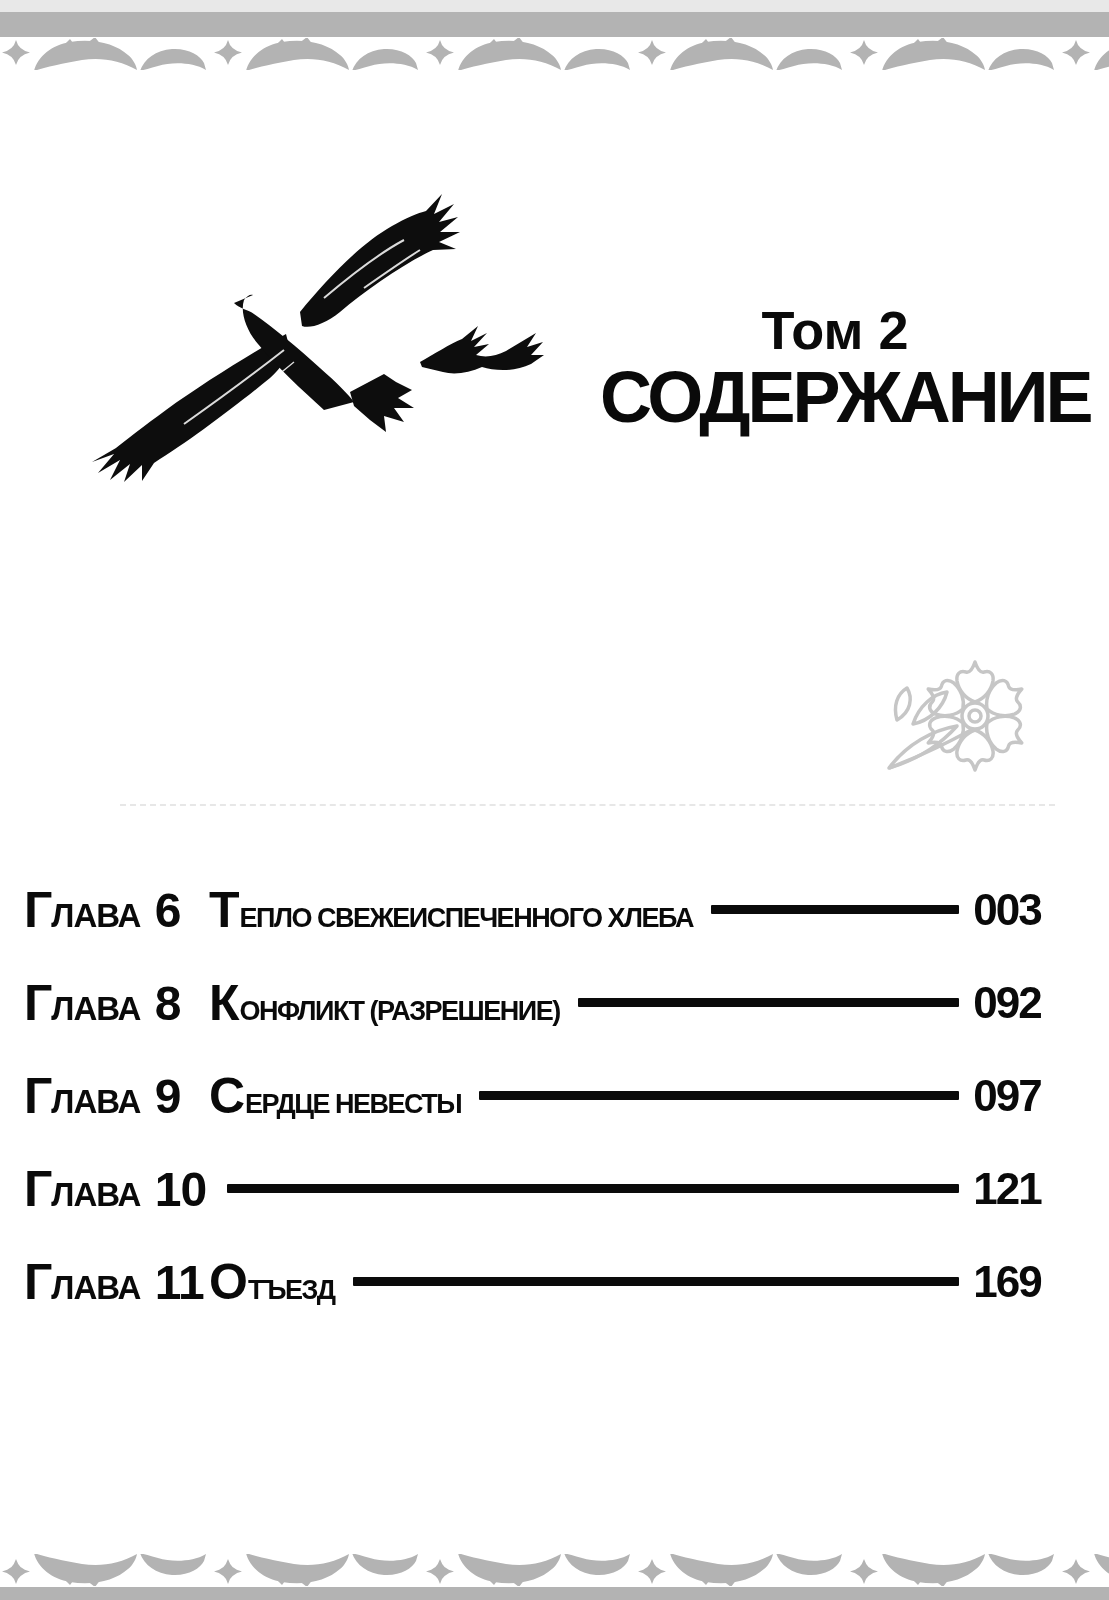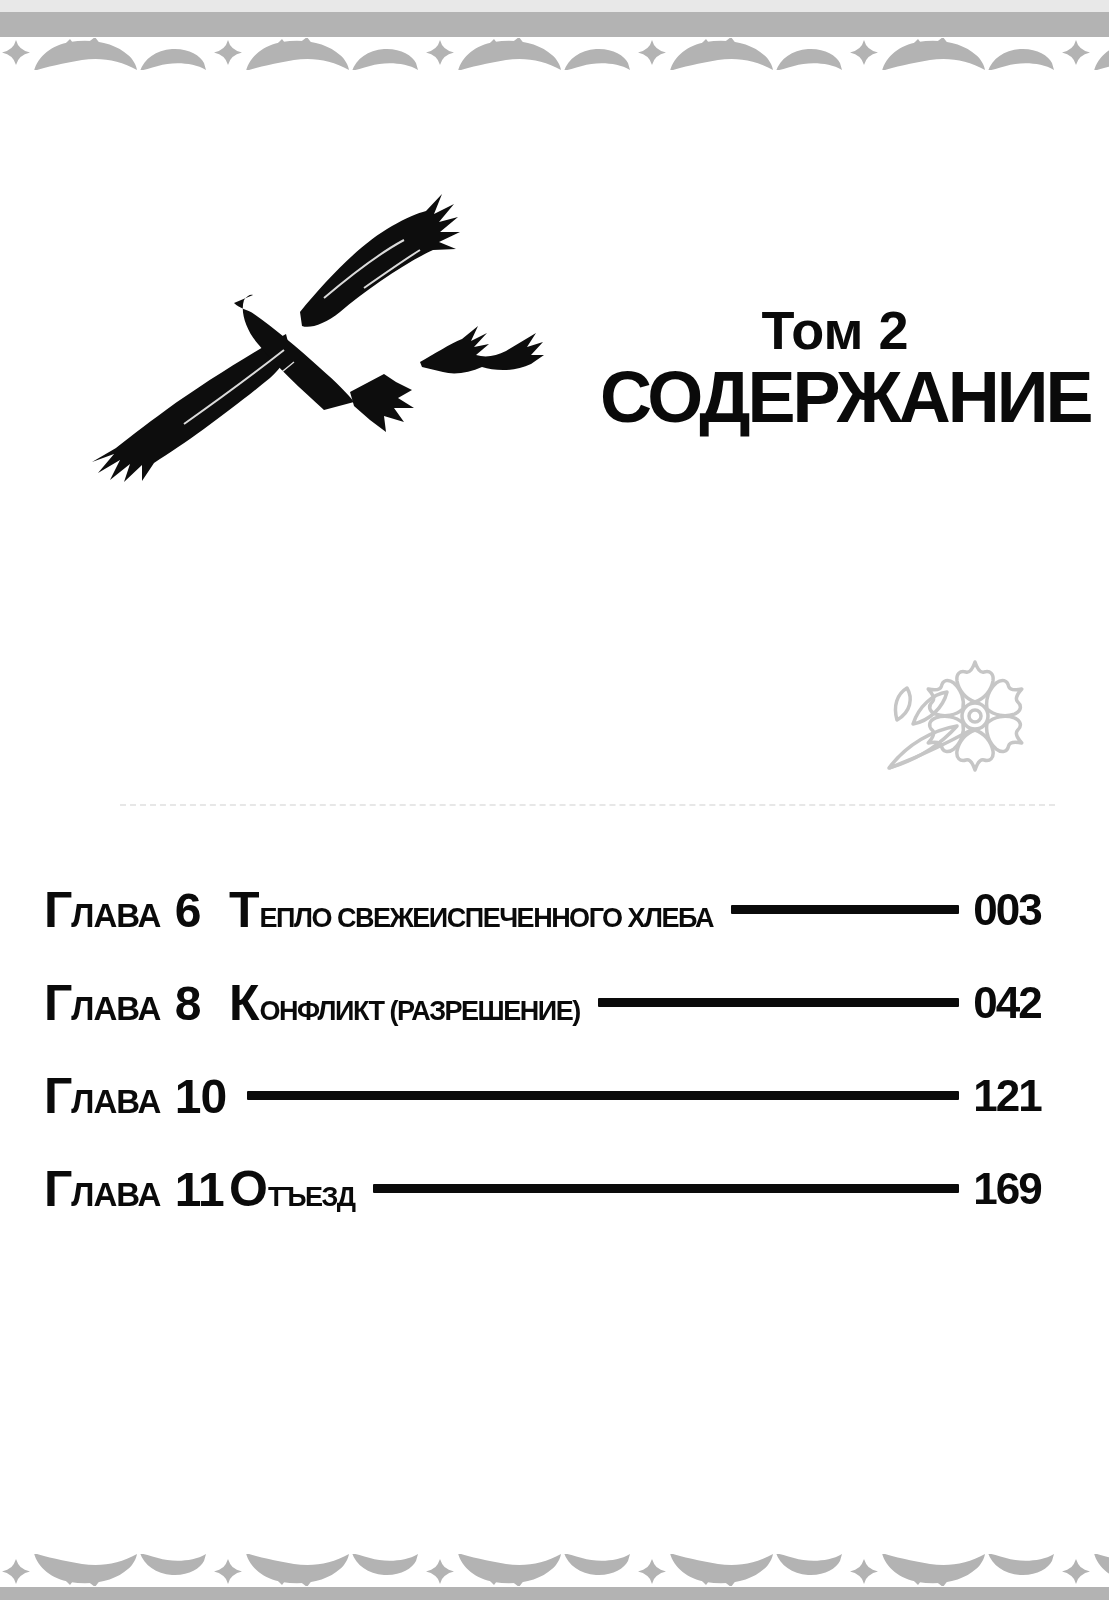--- a/index.html
+++ b/index.html
@@ -27,21 +27,21 @@
   .flower{position:absolute;left:855px;top:632px;width:195px;height:165px;}
   
   .faintline{
     position:absolute;left:120px;top:792px;width:935px;height:0;
     border-top:2px dashed #e7e7e7;
   }
   
   .toc{position:absolute;left:0;top:851px;width:1109px;}
   .row{
     display:flex;align-items:center;
-    height:93px;padding:0 60px 0 44px;
+    height:93px;padding:0 60px 0 24px;
     font-weight:700;
   }
   .chap{flex:0 0 185px;white-space:nowrap;}
   .cword{display:inline-block;font-size:33px;letter-spacing:-1px;text-transform:uppercase;}
   .cword::first-letter{font-size:50px;}
   .cnum{font-size:48px;margin-left:10px;letter-spacing:-1px;}
   .ctitle{
     font-size:27px;letter-spacing:-1.5px;text-transform:uppercase;
     white-space:nowrap;
   }
@@ -149,23 +149,32 @@
     </div>
 
 
     <div class="row">
       <div class="chap">
         <span class="cword">Глава</span>
         <span class="cnum">8</span>
       </div>
       <div class="ctitle">Конфликт (разрешение)</div>
       <div class="leader"></div>
-      <div class="pnum">042</div>
-    </div>
-
+      <div class="pnum">092</div>
+    </div>
+
+    <div class="row">
+      <div class="chap">
+        <span class="cword">Глава</span>
+        <span class="cnum">9</span>
+      </div>
+      <div class="ctitle">Сердце невесты</div>
+      <div class="leader"></div>
+      <div class="pnum">097</div>
+    </div>
 
     <div class="row">
       <div class="chap">
         <span class="cword">Глава</span>
         <span class="cnum">10</span>
       </div>
       <div class="leader"></div>
       <div class="pnum">121</div>
     </div>
 

